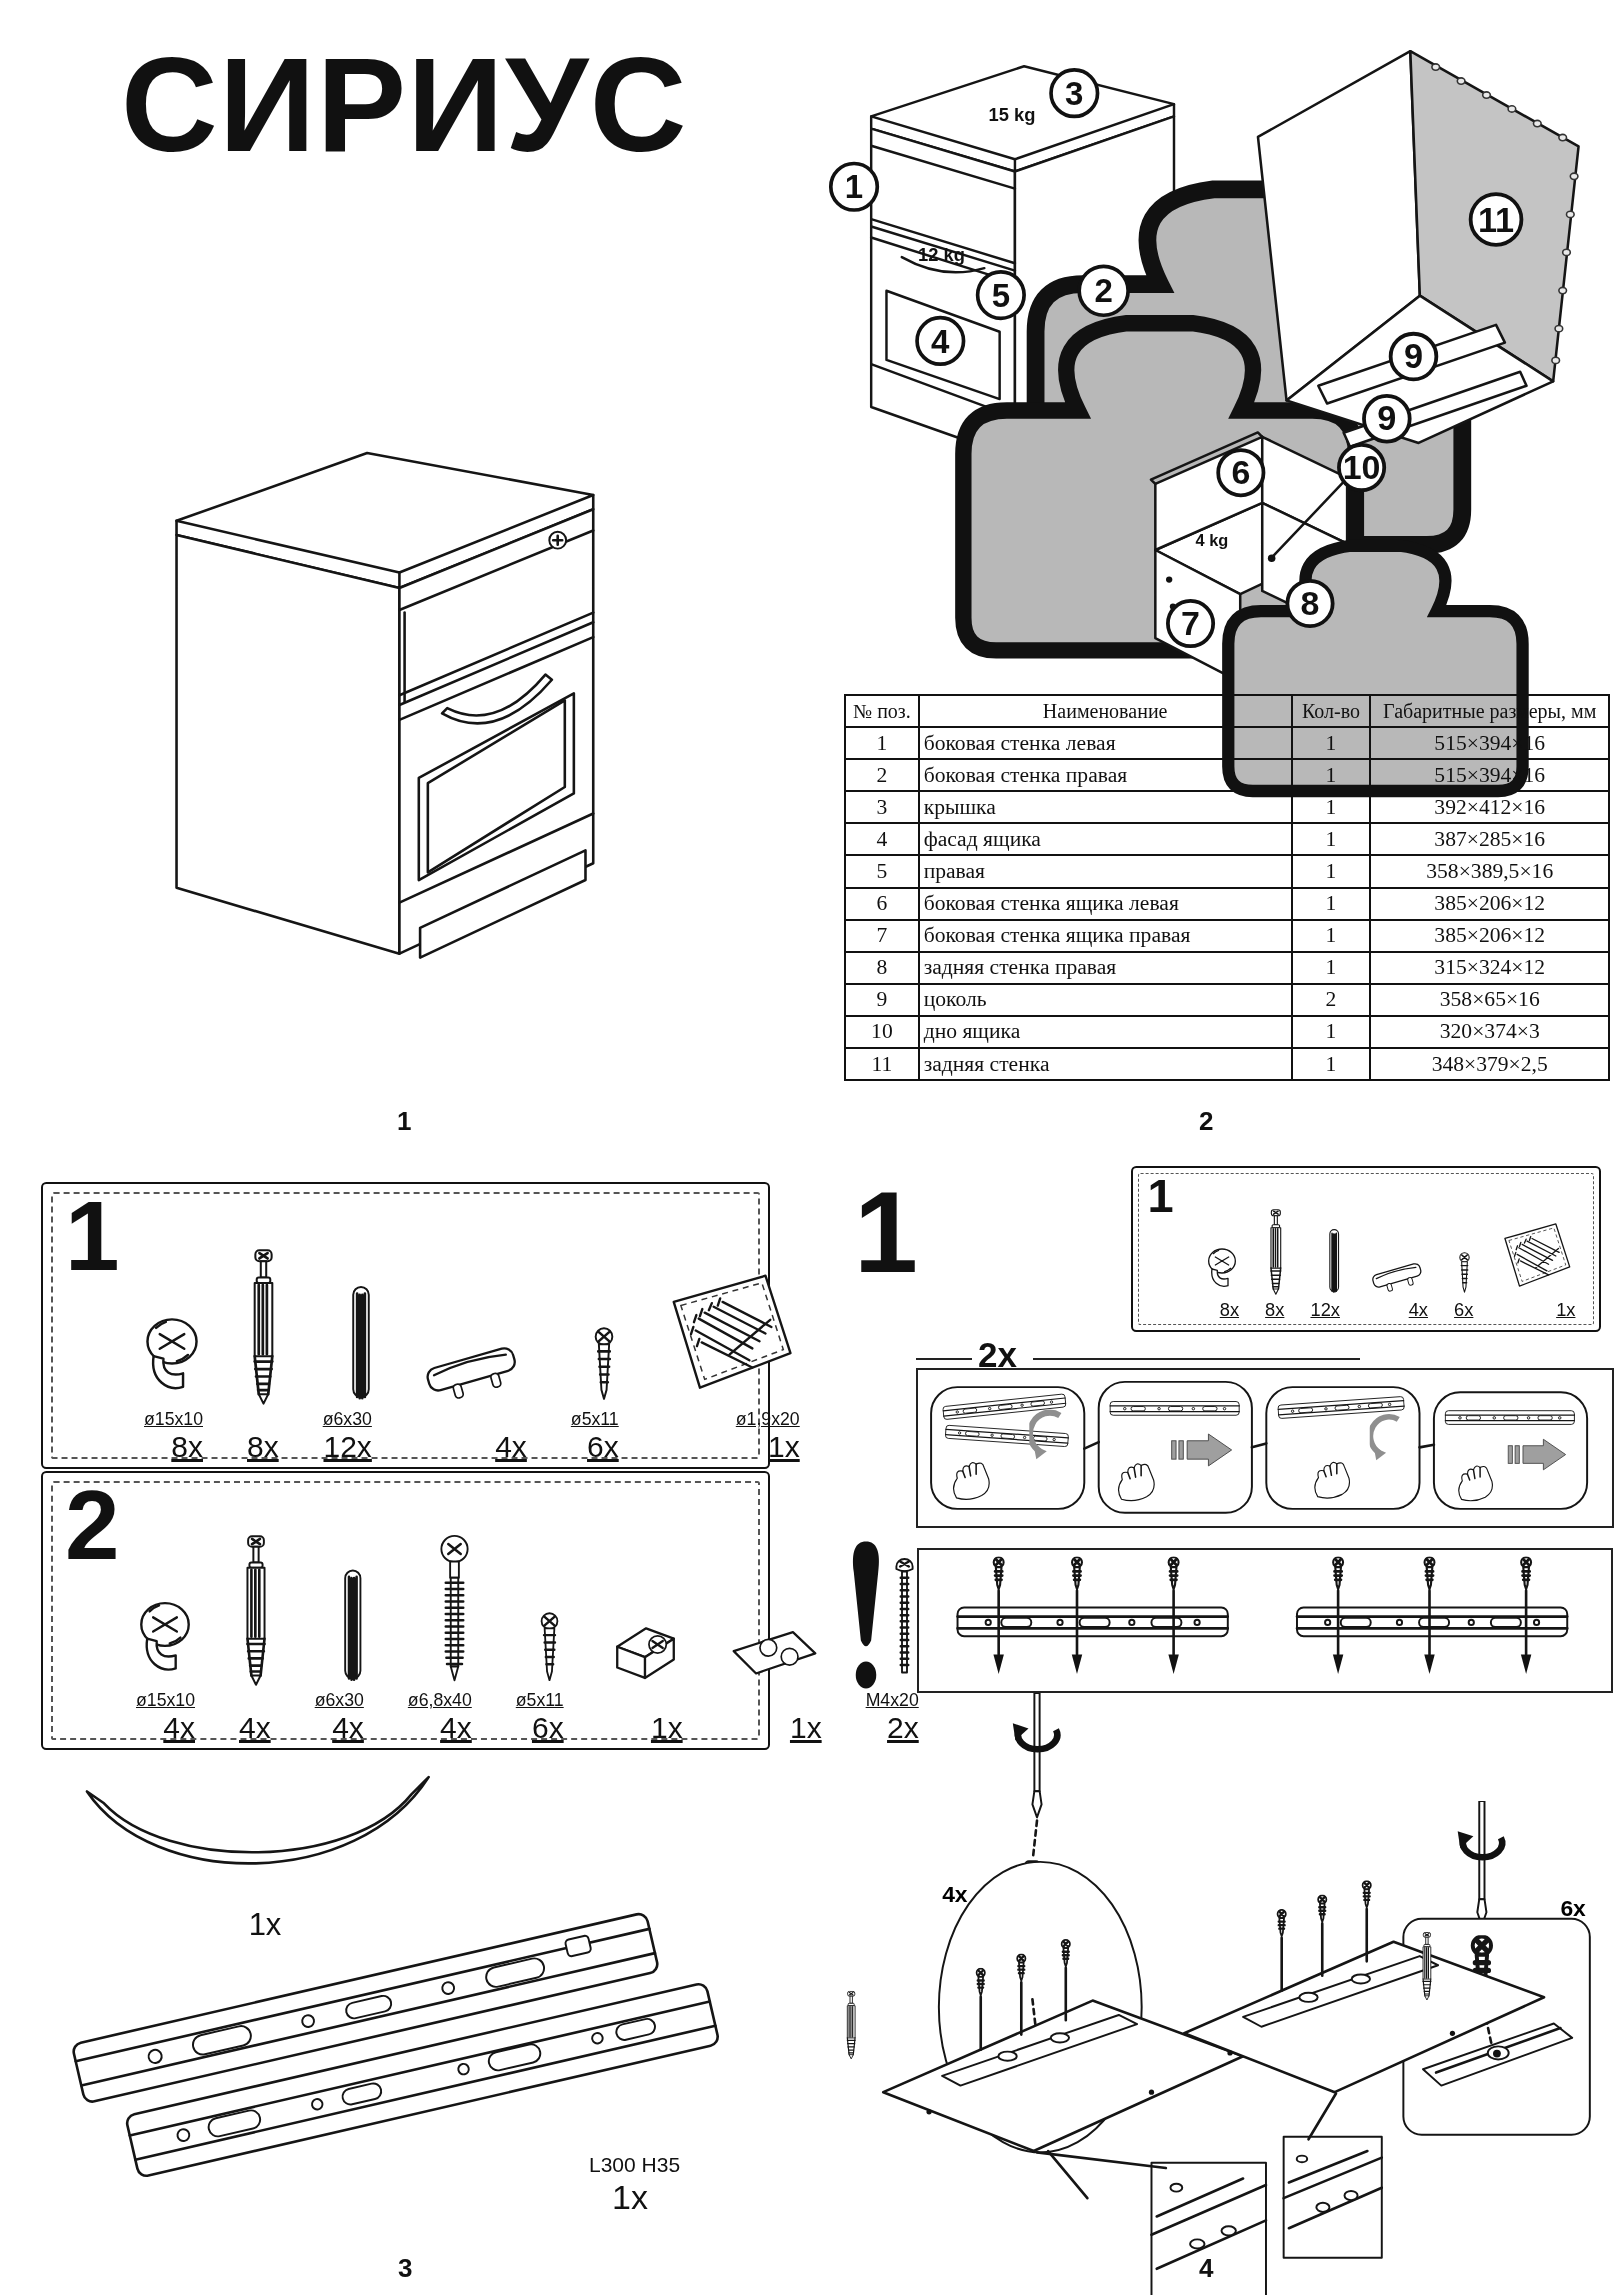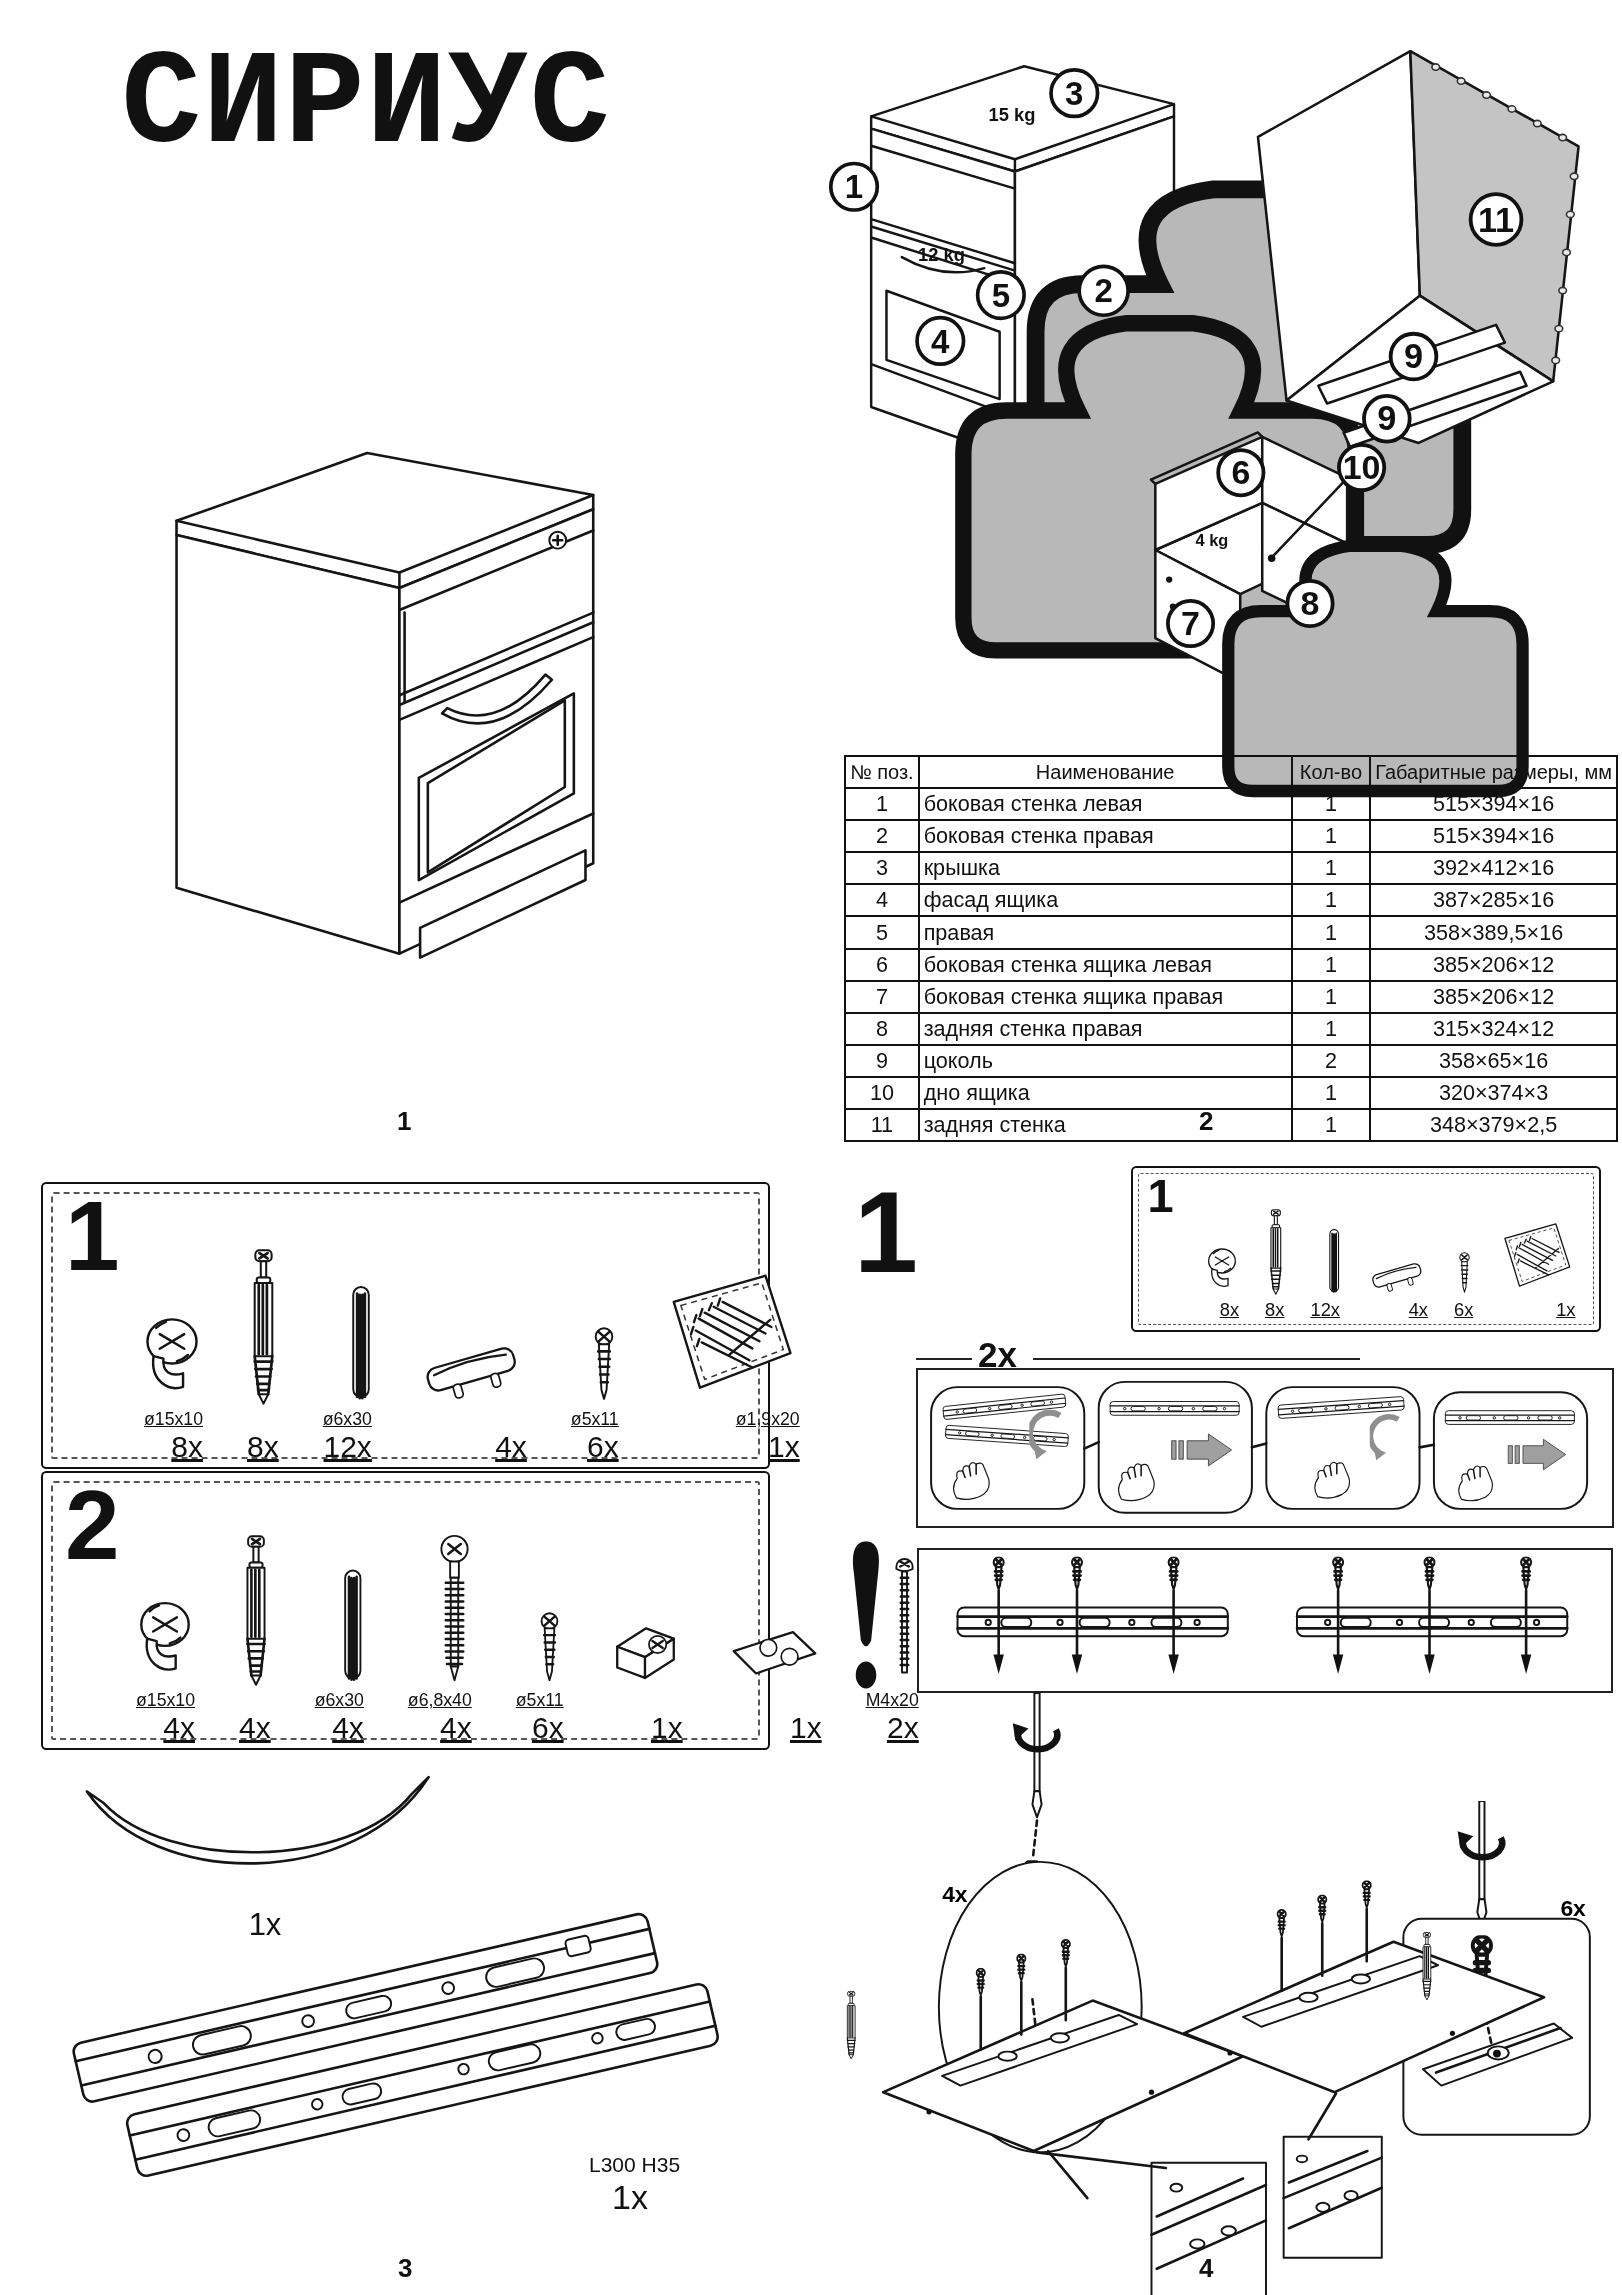--- a/index.html
+++ b/index.html
@@ -8,21 +8,21 @@
   .abs{position:absolute;}
   svg{overflow:visible;}
   svg text{font-family:"Liberation Sans",sans-serif;}
   .ln{stroke:#151515;stroke-width:4;fill:none;stroke-linejoin:round;stroke-linecap:round;}
   .fw{stroke:#151515;stroke-width:4;fill:#fff;stroke-linejoin:round;}
   .fw3{stroke:#151515;stroke-width:3;fill:#fff;stroke-linejoin:round;}
   .gray{stroke:#151515;stroke-width:4;fill:#c4c4c4;stroke-linejoin:round;}
   .callout circle{fill:#fff;stroke:#111;stroke-width:6;}
   .callout text{font-size:54px;font-weight:bold;text-anchor:middle;fill:#111;}
   .wtext{font-size:30px;font-weight:bold;text-anchor:middle;fill:#111;}
-  .title{font-weight:bold;font-size:134px;line-height:1;letter-spacing:1.3px;font-family:Liberation Mono, monospace;}
+  .title{font-weight:bold;font-size:134px;line-height:1;letter-spacing:1.3px;}
   .subtitle{font-weight:bold;font-size:62px;line-height:1;width:563px;text-align:center;}
   .footer-num{font-size:26px;font-weight:bold;}
   .parts-table{border-collapse:collapse;font-size:21.6px;}
   .parts-table td,.parts-table th{border:2px solid #111;padding:1.3px 3.9px;height:27.5px;font-weight:normal;white-space:nowrap;}
   .parts-table .c{text-align:center;}
   .parts-table th{font-size:20px;}
   .kit-box{border:2.6px solid #111;border-radius:5.2px;background:#fff;}
   .kit-inner{position:absolute;left:7.9px;top:7.9px;right:7.9px;bottom:7.9px;border:2px dashed #555;border-radius:2.6px;}
   .kit-label{position:absolute;top:2.6px;left:22px;font-size:98px;font-weight:bold;line-height:1;}
   .kit-items{position:absolute;left:98px;right:19.6px;bottom:4px;display:flex;justify-content:space-around;align-items:flex-end;gap:44px;}
@@ -277,21 +277,21 @@
     <g class="callout">
       <circle cx="206" cy="332" r="36"></circle>
       <text x="206" y="350">7</text>
     </g>
     <g class="callout">
       <circle cx="396" cy="300" r="36"></circle>
       <text x="396" y="318">8</text>
     </g>
   </svg>
 
-  <table class="parts-table abs" style="left:844px;top:755px;">
+  <table class="parts-table abs" style="left:844px;top:694px;font-family:Liberation Serif, serif;">
     <tbody>
         <tr>
       <th style="width:64px">№ поз.</th>
       <th style="width:363px">Наименование</th>
       <th style="width:69px">Кол-во</th>
       <th style="width:229px">Габаритные размеры, мм</th>
     </tr>
     <tr>
           <td class="c">1</td>
           <td>боковая стенка левая</td>

